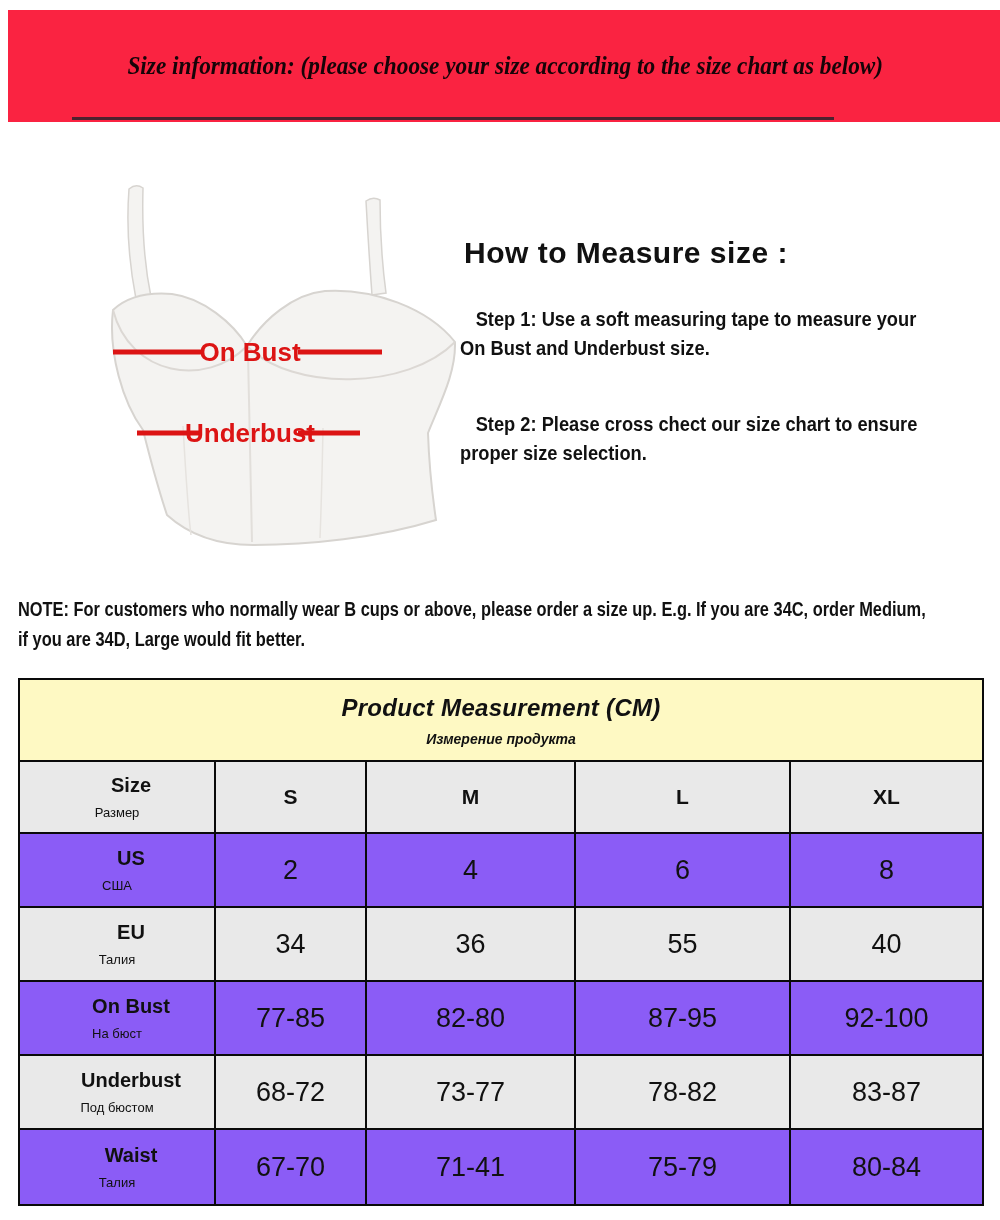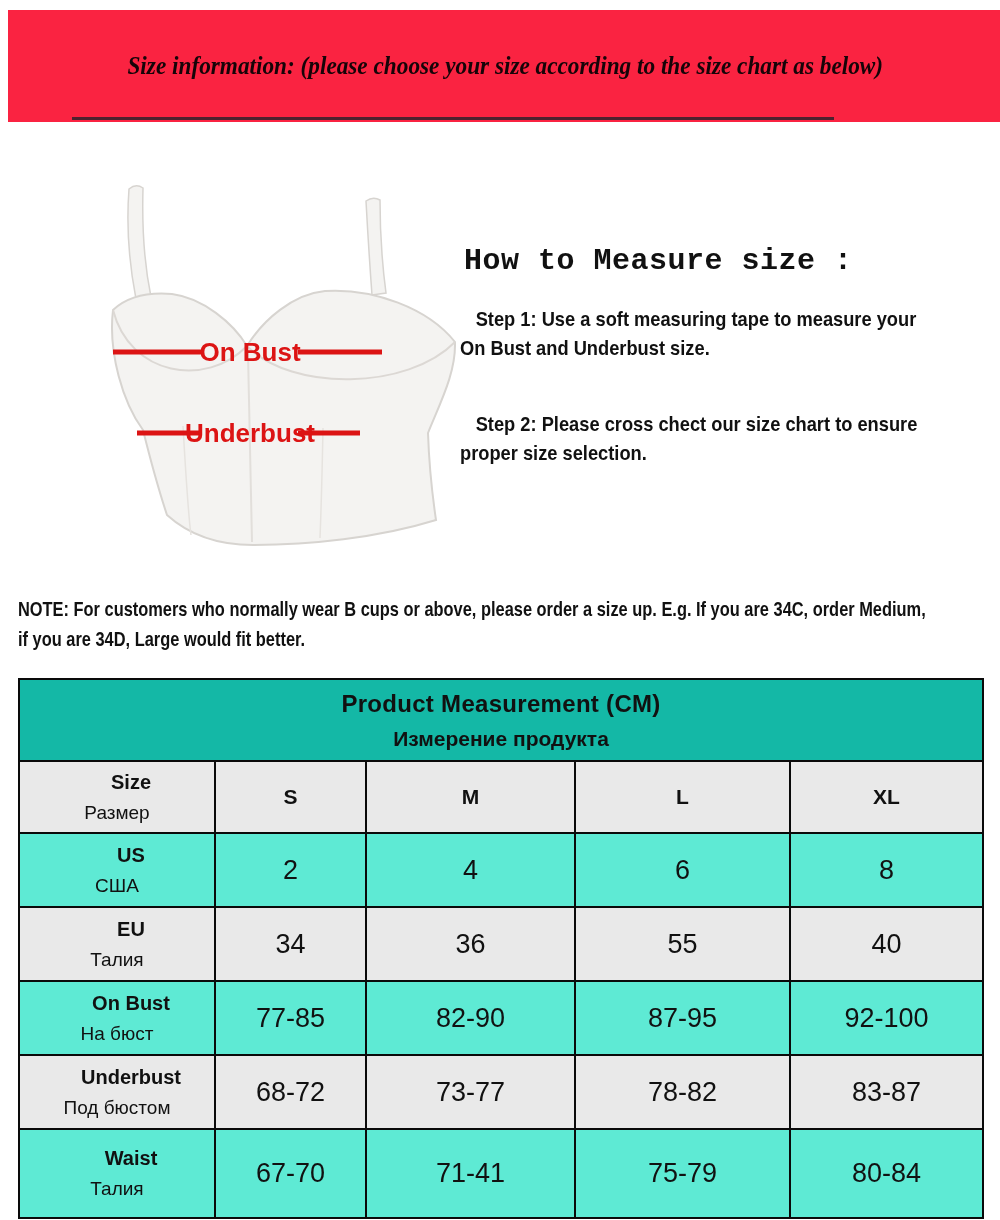--- a/index.html
+++ b/index.html
@@ -18,22 +18,22 @@
     transform:scaleX(.93);transform-origin:center;
   }
   .banner-underline{
     position:absolute;left:64px;top:107px;width:762px;height:3px;
     background:rgba(46,33,44,.85);
   }
   
   .bra{position:absolute;left:78px;top:168px;width:382px;height:400px;}
   
   .howto-title{
-    position:absolute;left:464px;top:244px;
-    font-size:30px;font-weight:bold;letter-spacing:.5px;white-space:nowrap;font-family:Liberation Mono, monospace;
+    position:absolute;left:464px;top:236px;
+    font-size:30px;font-weight:bold;letter-spacing:.5px;white-space:nowrap;
   }
   .step{
     position:absolute;left:460px;width:560px;
     font-size:21px;font-weight:bold;line-height:29px;
     transform:scaleX(.87);transform-origin:0 0;white-space:nowrap;
   }
   .step .l1{text-indent:18px;}
   .step1{top:304px;}
   .step2{top:409px;}
   
@@ -43,27 +43,27 @@
     transform:scaleX(.80);transform-origin:0 0;white-space:nowrap;
   }
   
   .size-table{
     position:absolute;left:18px;top:678px;width:964px;
     border-collapse:collapse;table-layout:fixed;
   }
   .size-table td{
     border:2px solid #0a0a0a;text-align:center;vertical-align:middle;padding:0;
   }
-  .thead-cell{background:#14b8a6;height:80px;}
+  .thead-cell{background:#fef9c3;height:80px;font-style:italic;}
   .t-title{font-size:24px;font-weight:bold;letter-spacing:.3px;}
-  .t-sub{font-size:21px;font-weight:bold;margin-top:9px;}
+  .t-sub{font-size:14px;font-weight:bold;margin-top:9px;}
   .row-shaded td{background:#e9e9e9;}
-  .row-plain td{background:#5eead4;}
+  .row-plain td{background:#8b5cf6;}
   .lbl-en{font-size:20px;font-weight:bold;padding-left:28px;}
-  .lbl-ru{font-size:19px;font-weight:normal;margin-top:8px;}
+  .lbl-ru{font-size:13px;font-weight:normal;margin-top:8px;}
   .val{font-size:27px;font-weight:normal;}
   .val-size{font-size:21px;font-weight:bold;}
 </style>
 </head>
 <body>
 
 <div class="banner">
   <div class="banner-text">Size information: (please choose your size according to the size chart as below)</div>
   <div class="banner-underline"></div>
 </div>
@@ -162,35 +162,35 @@
       <td class="val">36</td>
       <td class="val">55</td>
       <td class="val">40</td>
     </tr>
     <tr class="row-plain" style="height:74px">
       <td>
         <div class="lbl-en">On Bust</div>
         <div class="lbl-ru">На бюст</div>
       </td>
       <td class="val">77-85</td>
-      <td class="val">82-90</td>
+      <td class="val">82-80</td>
       <td class="val">87-95</td>
       <td class="val">92-100</td>
     </tr>
     <tr class="row-shaded" style="height:74px">
       <td>
         <div class="lbl-en">Underbust</div>
         <div class="lbl-ru">Под бюстом</div>
       </td>
       <td class="val">68-72</td>
       <td class="val">73-77</td>
       <td class="val">78-82</td>
       <td class="val">83-87</td>
     </tr>
-    <tr class="row-plain" style="height:89px">
+    <tr class="row-plain" style="height:76px">
       <td>
         <div class="lbl-en">Waist</div>
         <div class="lbl-ru">Талия</div>
       </td>
       <td class="val">67-70</td>
       <td class="val">71-41</td>
       <td class="val">75-79</td>
       <td class="val">80-84</td>
     </tr>
   </tbody>

